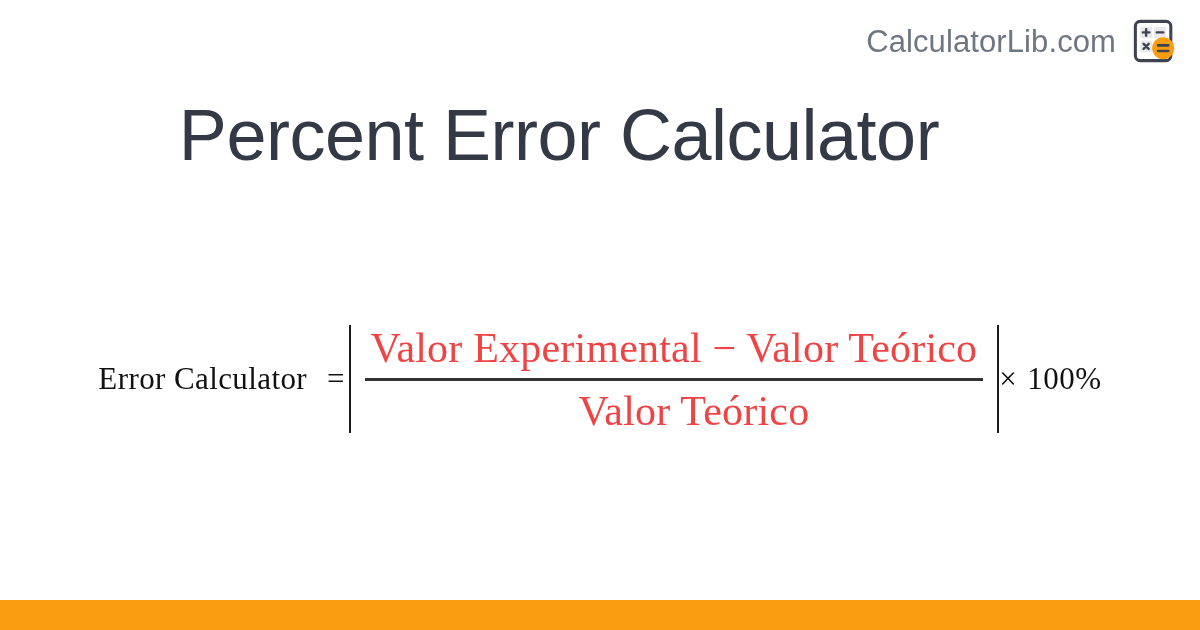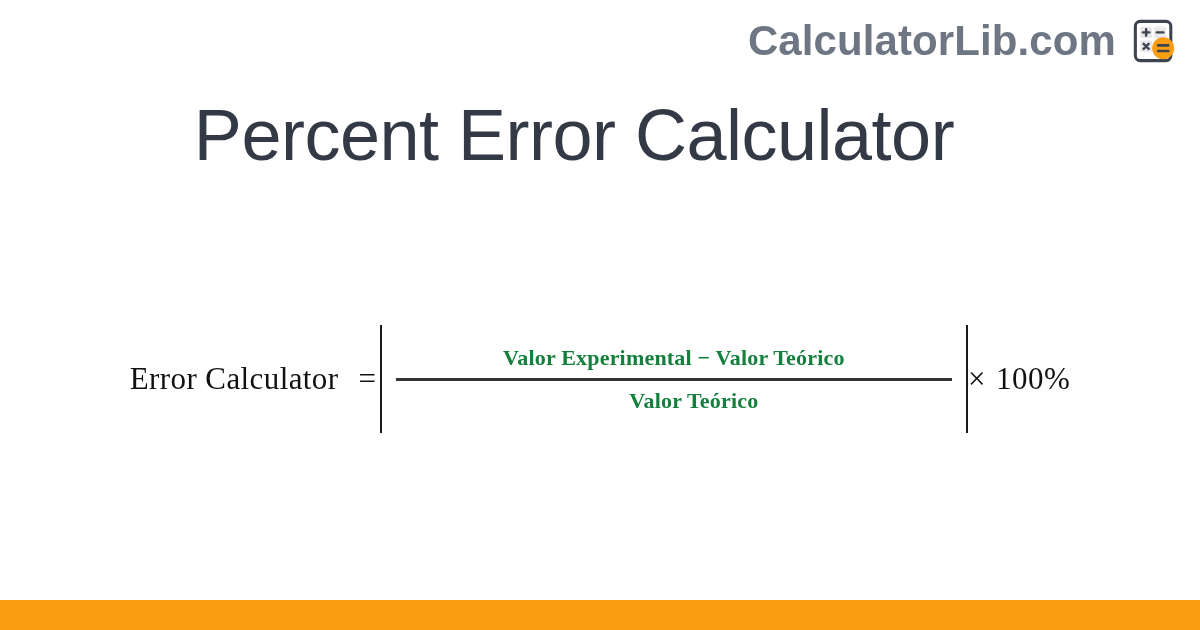--- a/index.html
+++ b/index.html
@@ -21,40 +21,40 @@
     position: absolute;
     top: 18px;
     right: 22px;
     display: flex;
     align-items: center;
     gap: 16px;
   }
 
   .brand-name {
     font-family: "Liberation Sans", sans-serif;
-    font-size: 42px;
-    font-weight: 700;
+    font-size: 31px;
+    font-weight: 400;
     color: #6f7683;
     letter-spacing: 0.1px;
     white-space: nowrap;
     line-height: 1;
   }
 
   .brand-logo {
     width: 46px;
     height: 46px;
     display: block;
     flex: 0 0 auto;
   }
 
   
   .page-title {
     position: absolute;
     top: 96px;
-    left: 16px;
+    left: 1px;
     width: 1116px;
     text-align: center;
     font-family: "Liberation Sans", sans-serif;
     font-size: 72px;
     font-weight: 400;
     color: #333a45;
     letter-spacing: -0.5px;
     line-height: 1.1;
     white-space: nowrap;
   }
@@ -106,26 +106,25 @@
   .fraction {
     display: flex;
     flex-direction: column;
     align-items: center;
     justify-content: center;
     line-height: 1;
   }
 
   .numerator,
   .denominator {
-    font-size: 22px;
+    font-size: 42px;
     white-space: nowrap;
     letter-spacing: 0.2px;
-    color: #15803d;
+    color: #ef4444;
     padding: 0 6px;
-    font-weight: bold;
   }
 
   .numerator   { padding-bottom: 9px; }
   .denominator { padding-top: 9px; margin-left: 40px; }
 
   .frac-line {
     width: 100%;
     min-width: 556px;
     height: 3px;
     background: #333333;

